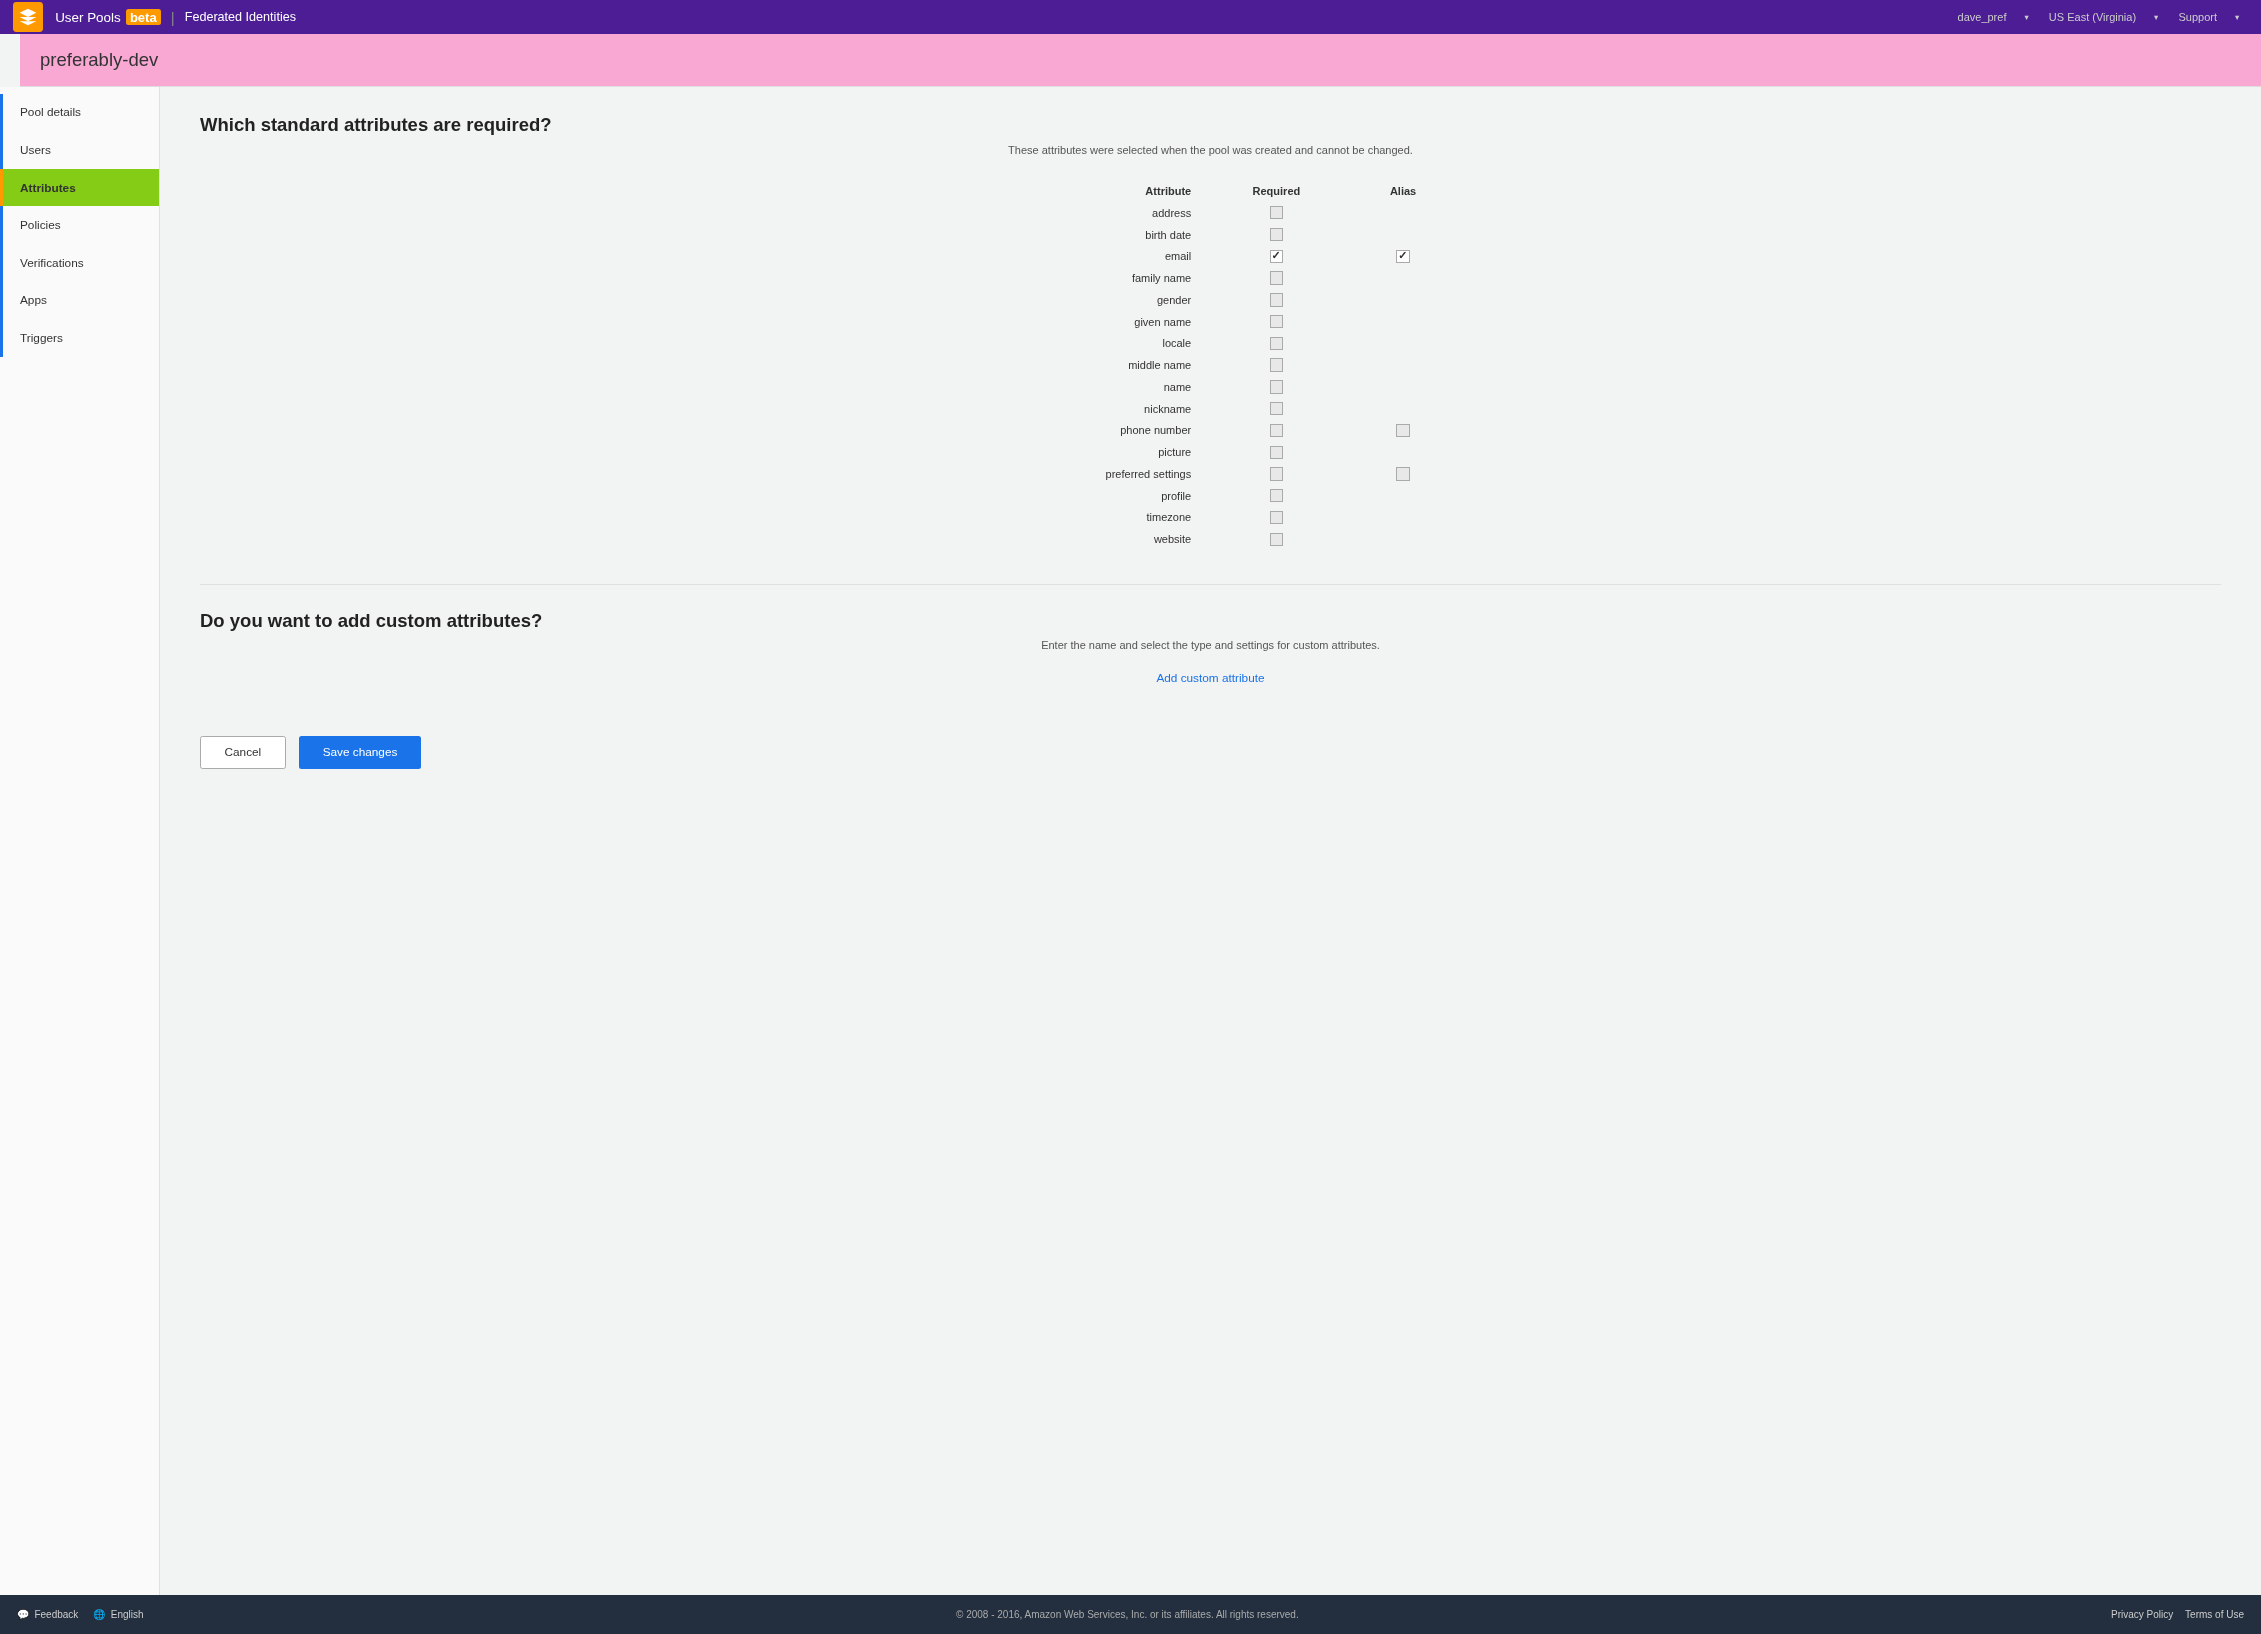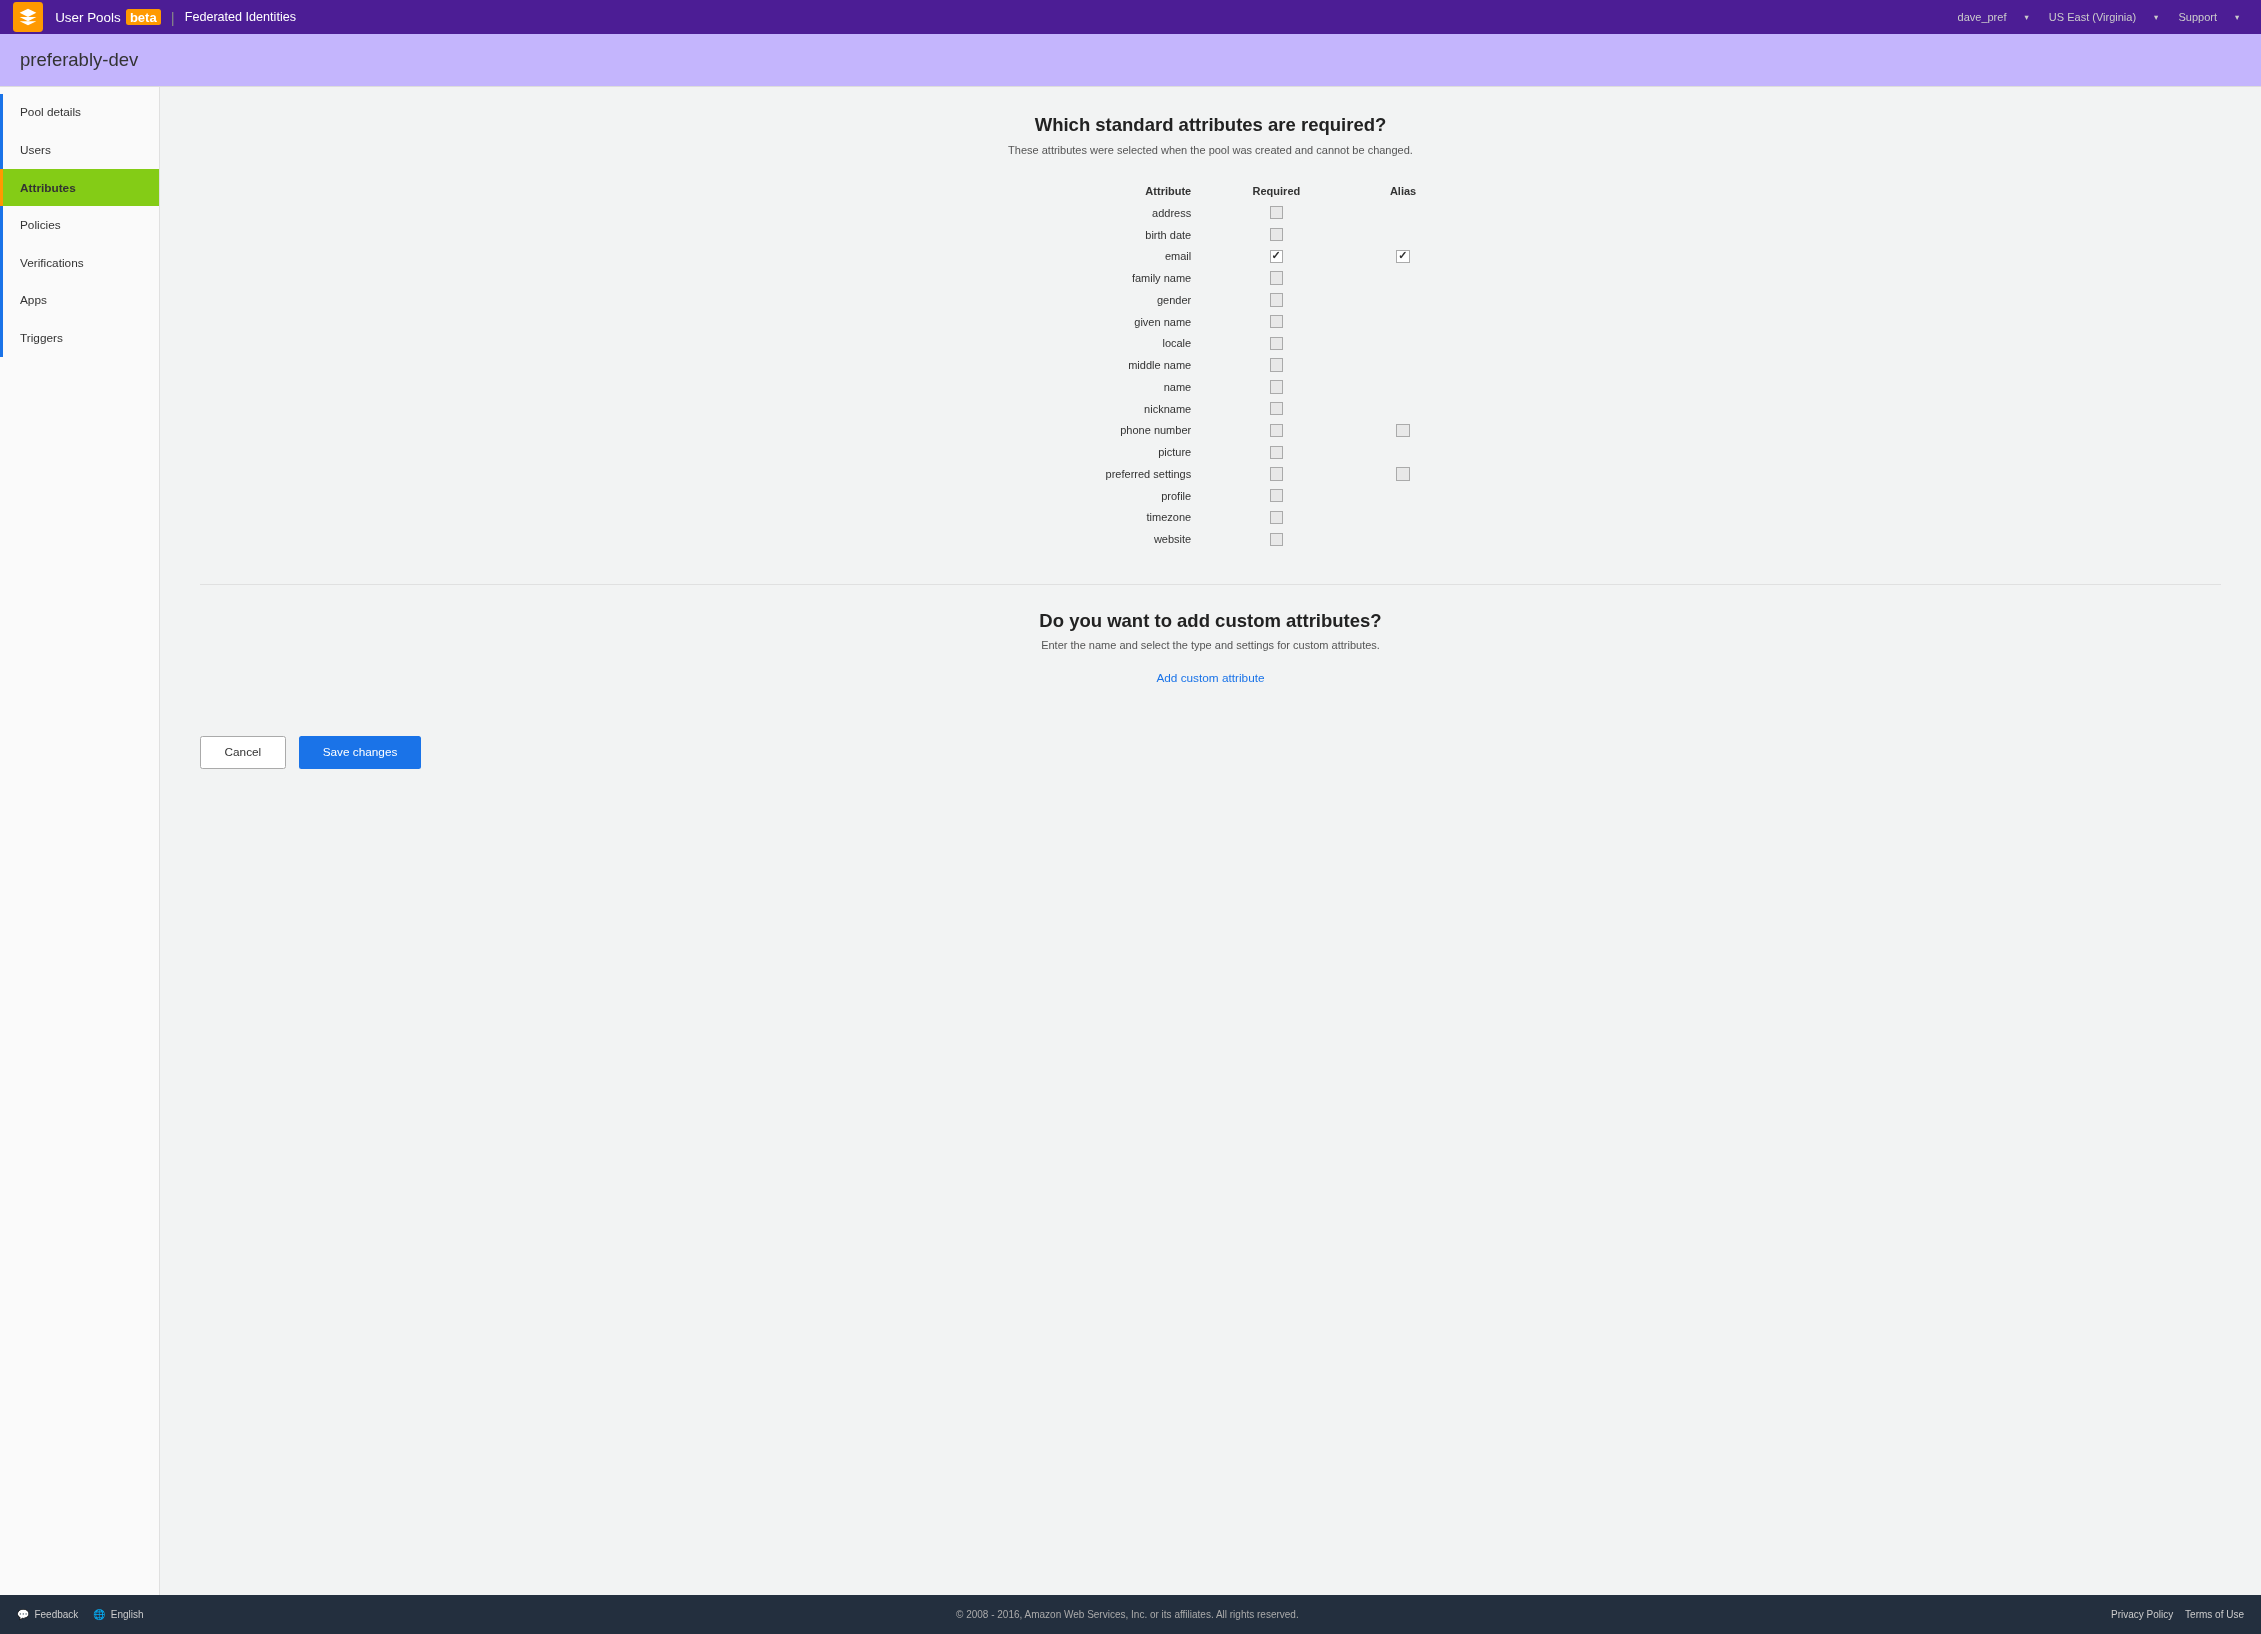--- a/index.html
+++ b/index.html
@@ -29,23 +29,24 @@
     .top-nav-federated { color: #fff; font-size: 12.6px; }
     .top-nav-right { margin-left: auto; display: flex; align-items: center; gap: 3.4px; }
     .top-nav-btn {
       color: #ccc; font-size: 11px; padding: 3.4px 8.4px; cursor: pointer;
       display: flex; align-items: center; gap: 18px;
     }
     .caret { font-size: 8.4px; }
 
     
     .page-title-bar {
-      background: #c4b5fd;
+      background: #f9a8d4;
       border-bottom: 0.8px solid #ddd;
       padding: 15px 20px;
+      margin-left: 20px;
     }
     .page-title-bar h1 { font-size: 18.5px; font-weight: 400; color: #333; }
 
     
     .layout { display: flex; flex: 1; }
 
     
     .sidebar {
       width: 160px;
       background: #fafafa;
@@ -72,21 +73,21 @@
     
     .main-content {
       flex: 1;
       padding: 27px 40px;
       background: #f2f3f3;
       overflow-y: auto;
     }
 
     .section-title {
       font-size: 18.5px; font-weight: 700; color: #222;
-      text-align: center; margin-bottom: 8.4px;
+      text-align: left; margin-bottom: 8.4px;
     }
     .section-subtitle {
       font-size: 11px; color: #555; text-align: center; margin-bottom: 23.5px;
     }
 
     
     .attr-table {
       width: 100%; max-width: 488px; margin: 0 auto 34px auto;
       border-collapse: collapse;
     }

